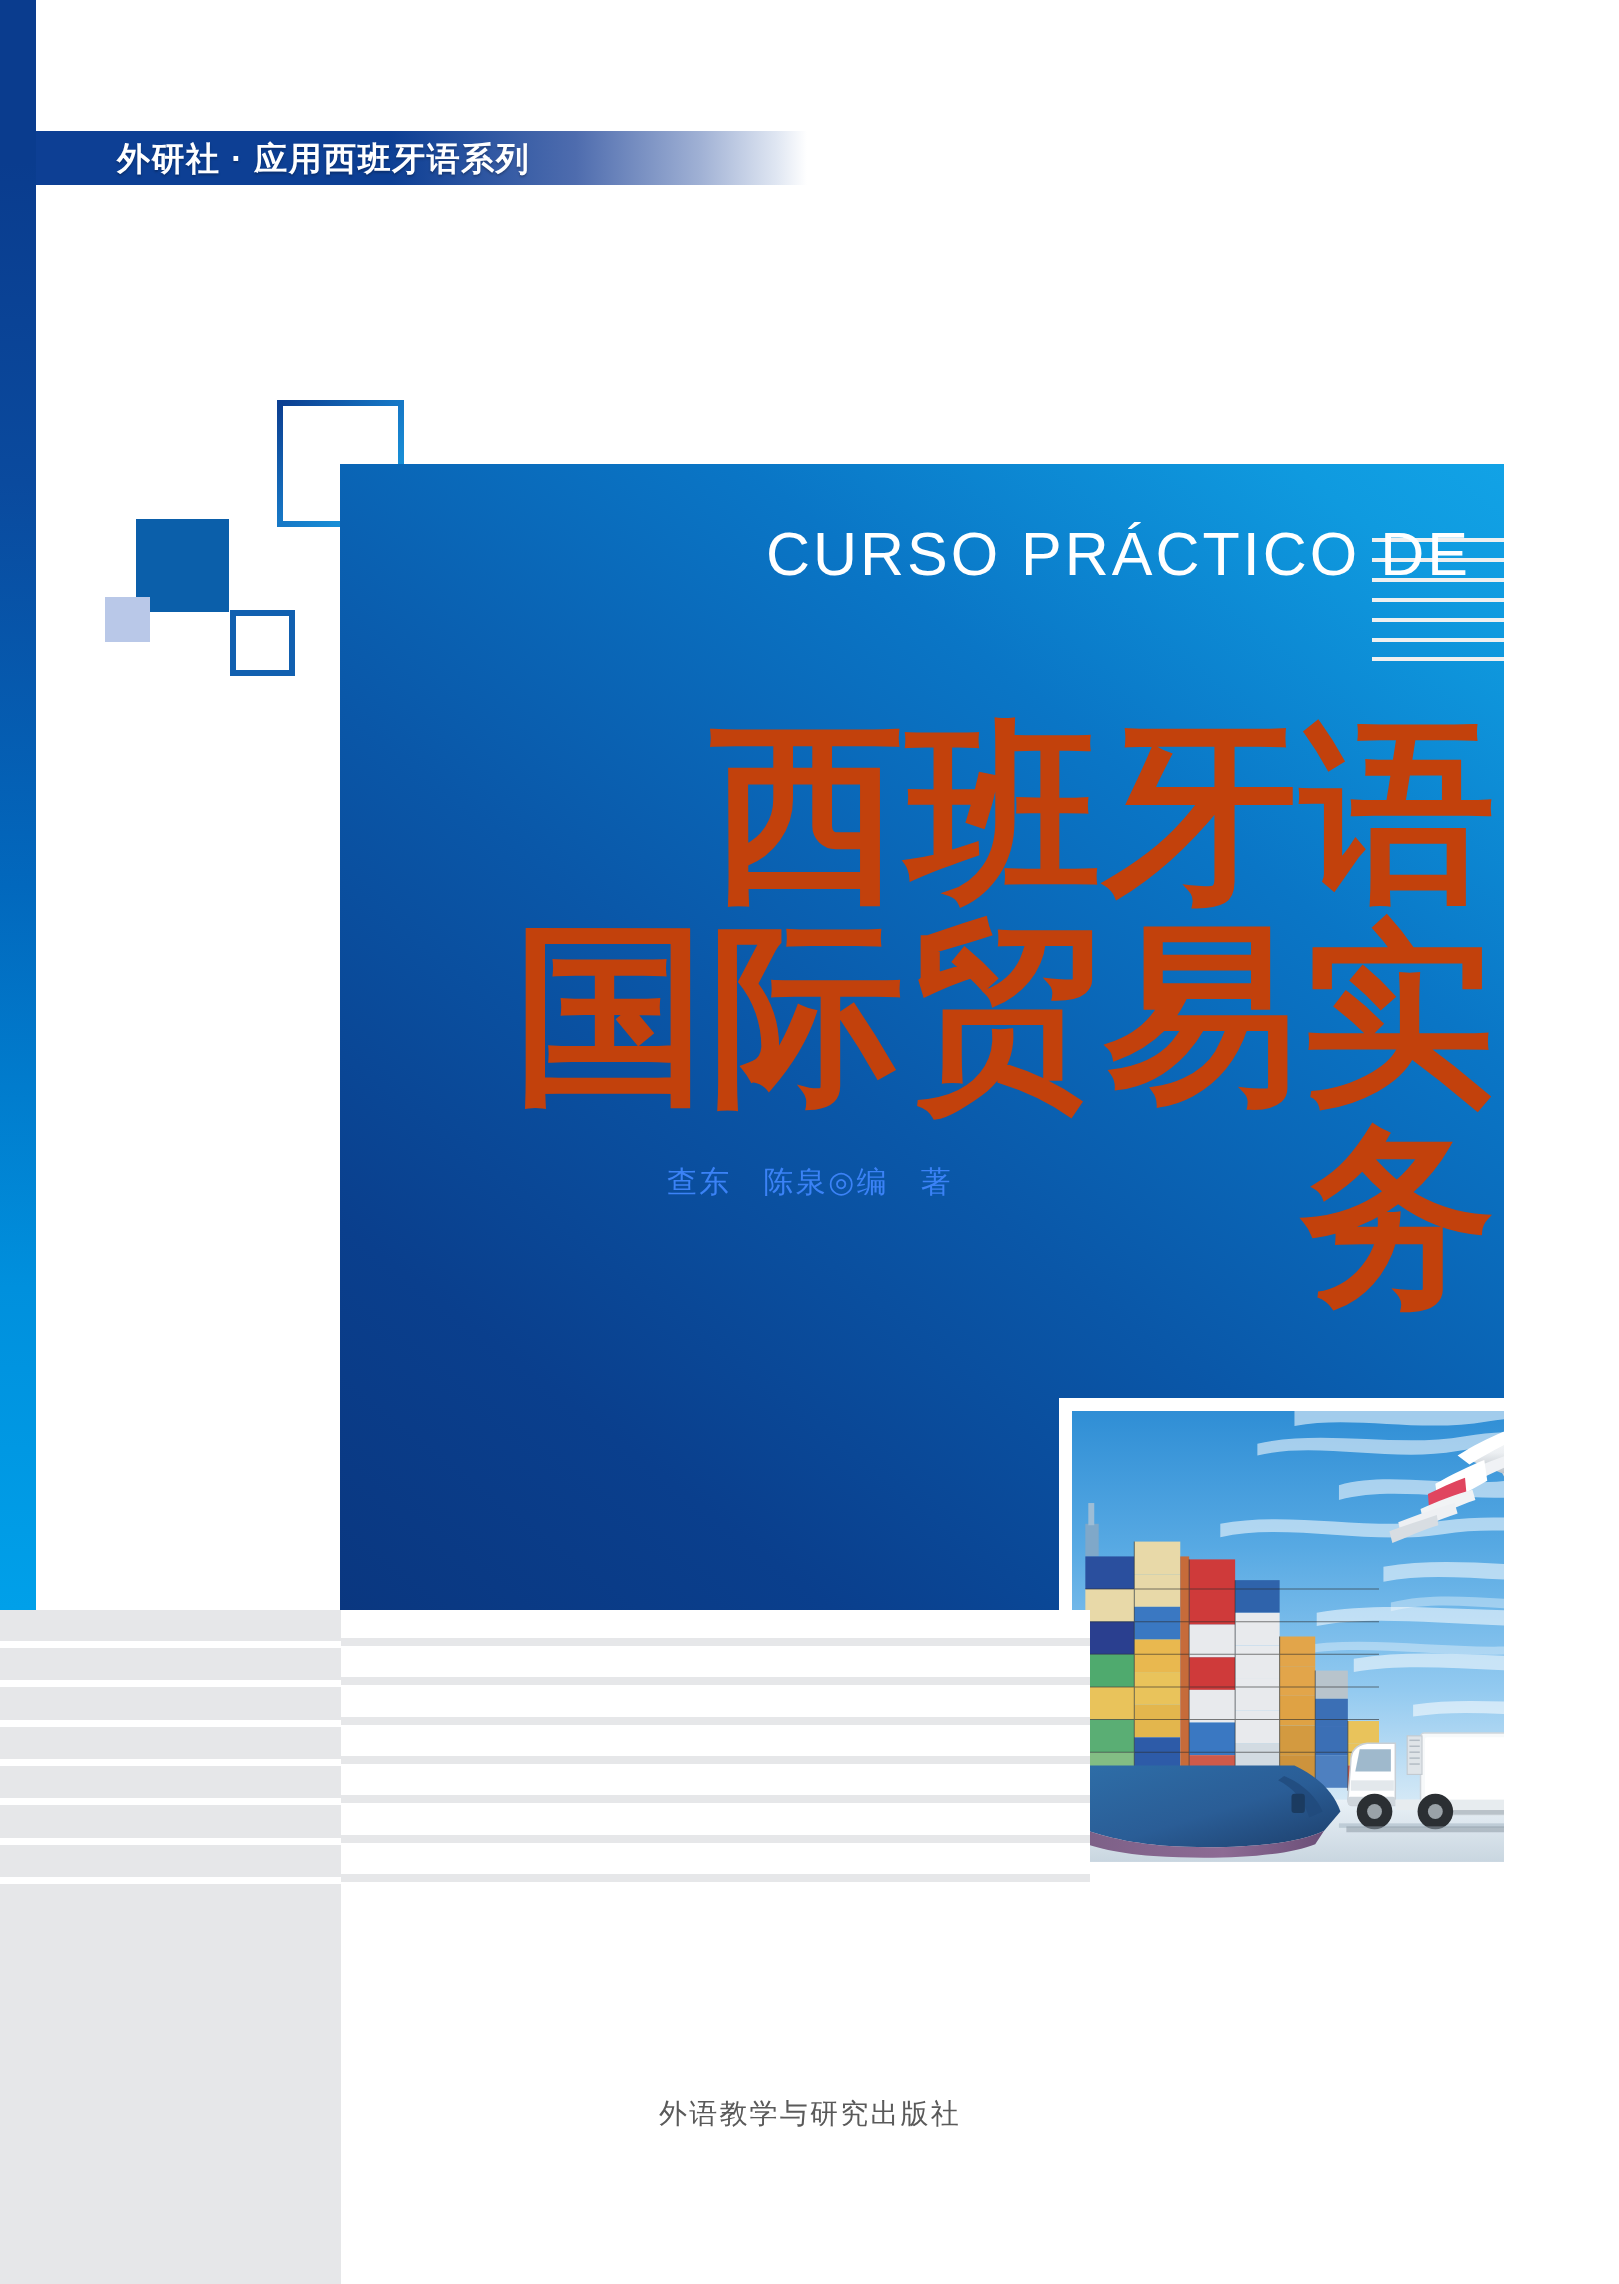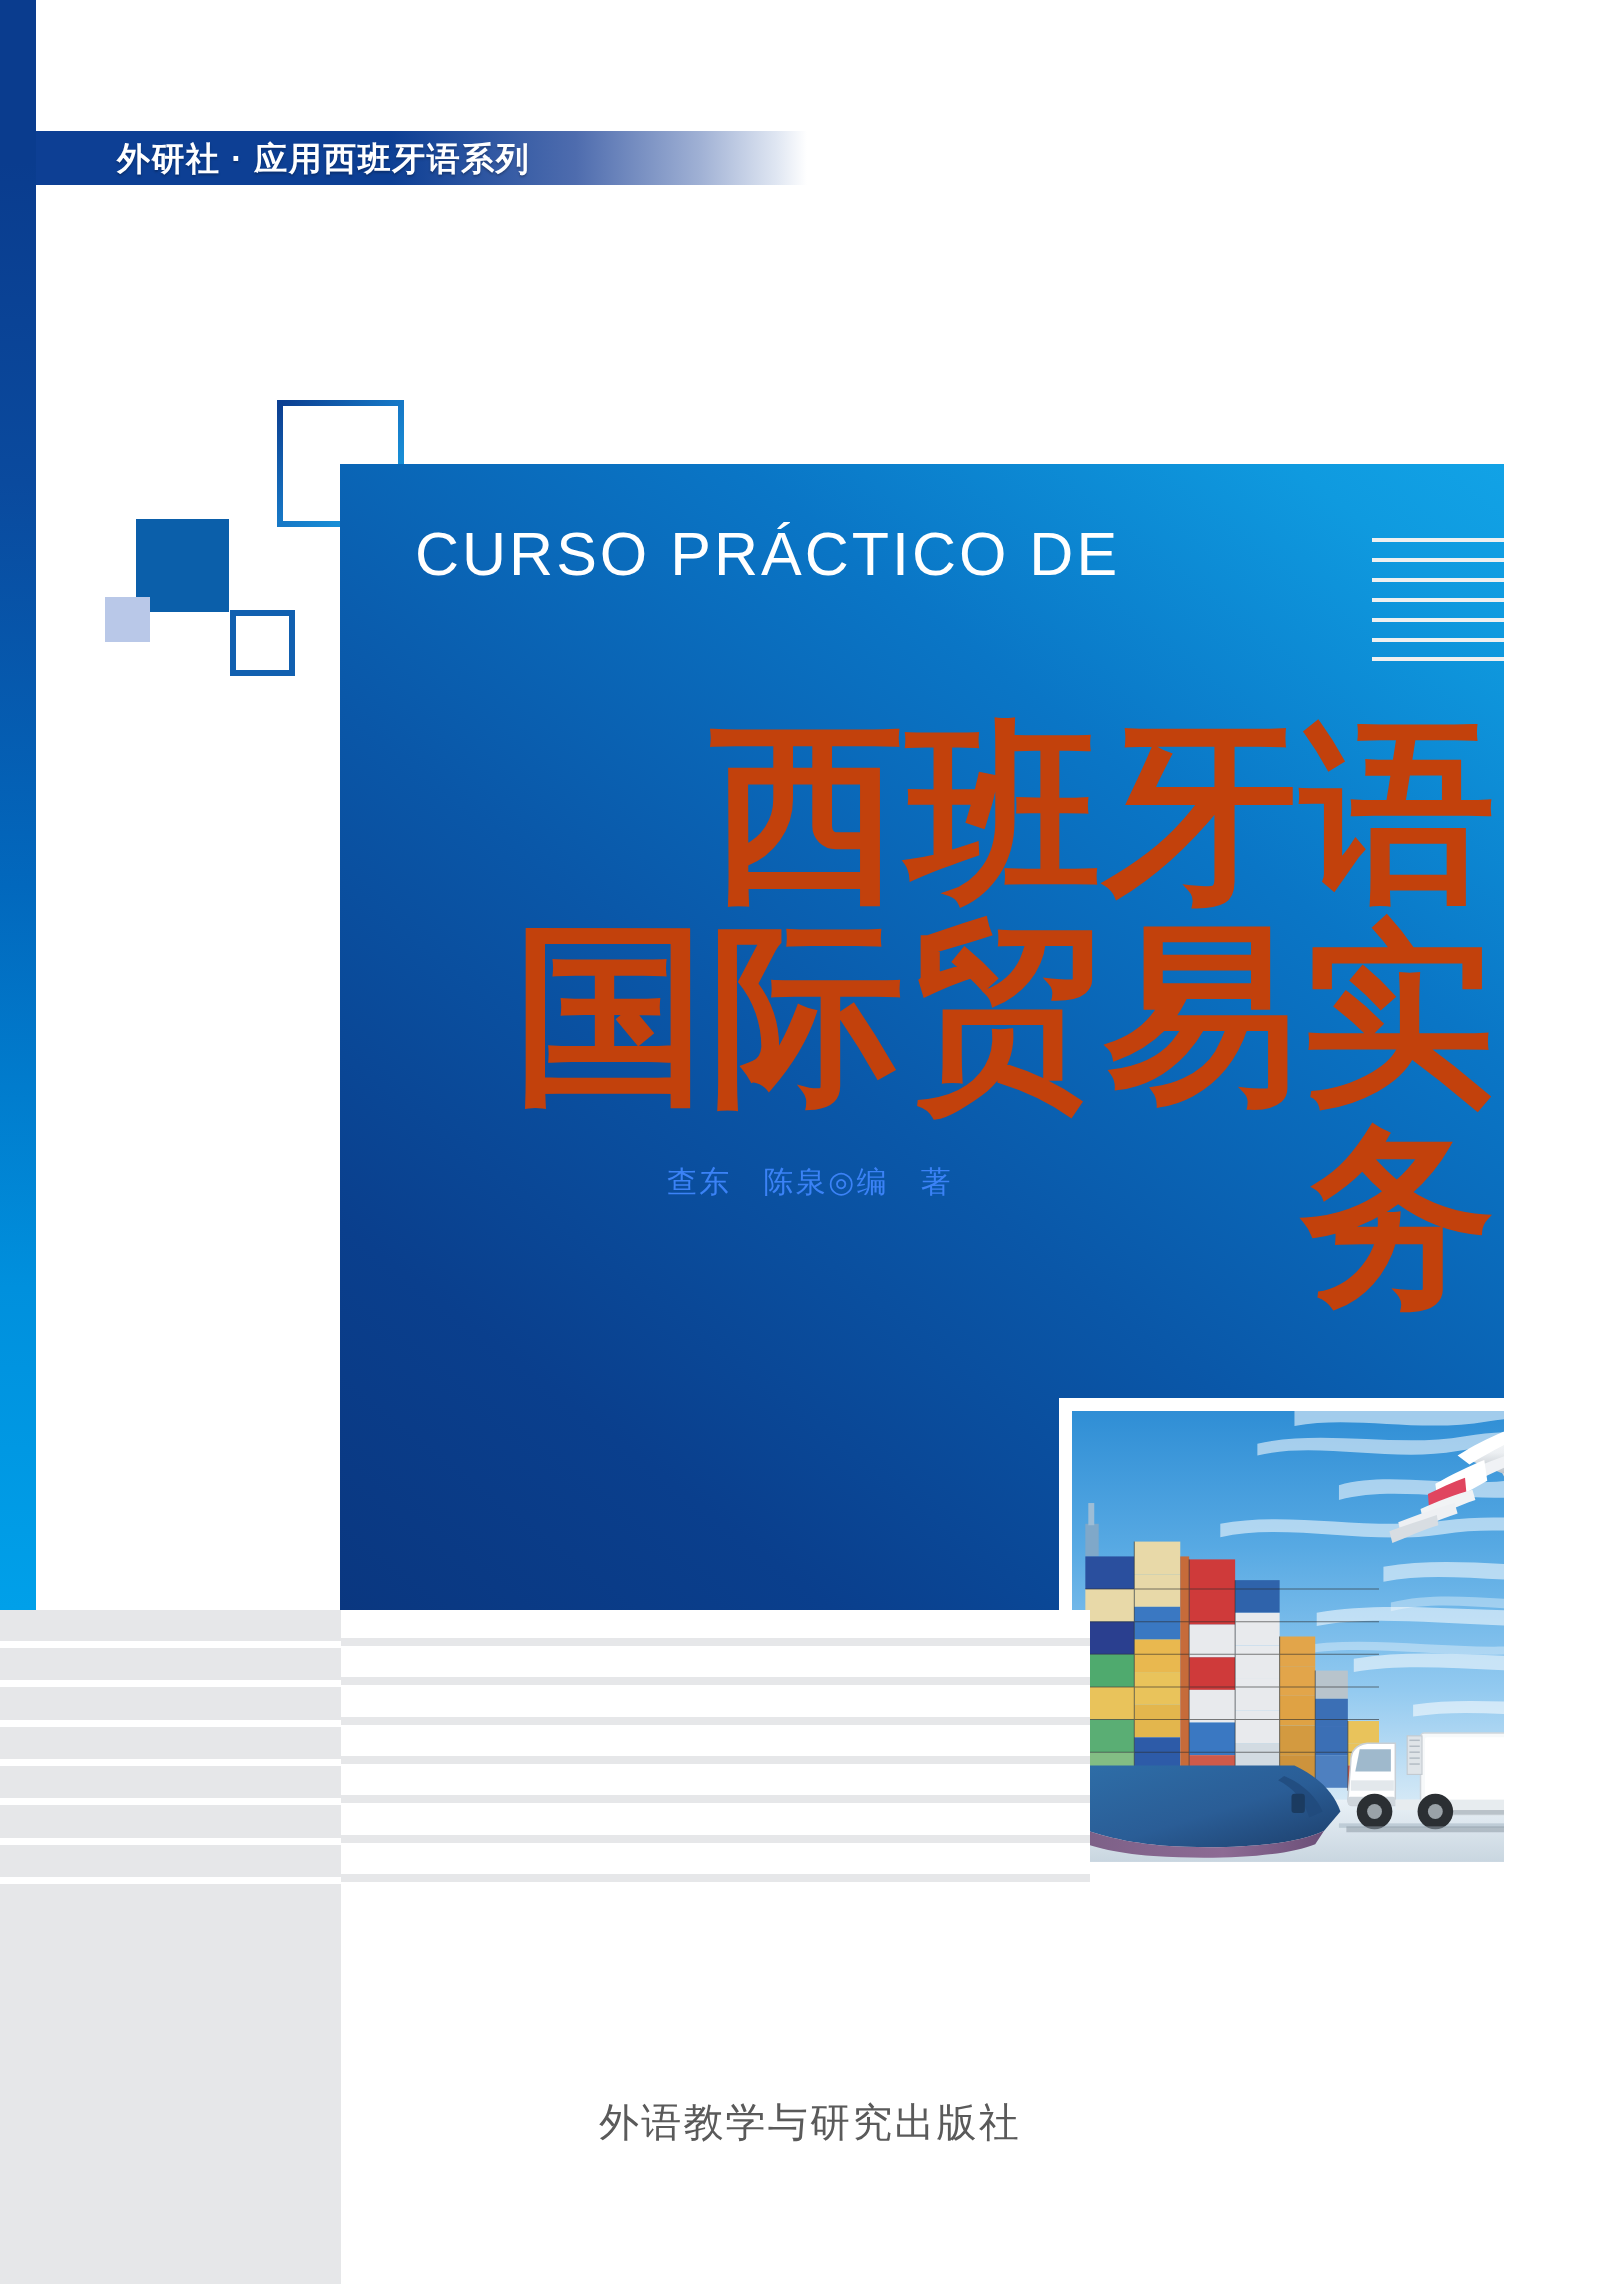--- a/index.html
+++ b/index.html
@@ -29,21 +29,21 @@
   
   .main-panel{position:absolute;left:340px;top:464px;width:1280px;height:1146px;
     background:linear-gradient(38deg,#0a3780 0%,#0a3f8d 18%,#0a57a8 42%,#0a76c6 68%,#0f9adf 88%,#13a7ea 100%);}
 
   
   .tr-lines{position:absolute;right:0px;top:538px;width:132px;height:122px;}
   .tr-lines i{position:absolute;left:0;right:0;height:3.7px;background:#f0f0f0;display:block;}
 
   
   .es-title{position:absolute;left:415px;top:519px;width:1056px;
-    color:#ffffff;text-align:left;font-size:61px;line-height:71px;font-weight:400;
+    color:#ffffff;text-align:right;font-size:61px;line-height:71px;font-weight:400;
     letter-spacing:3px;font-family:"Liberation Sans","DejaVu Sans",sans-serif;}
   .es-title span{display:block;}
 
   
   .zh-title{position:absolute;left:415px;top:712px;width:1101px;
     text-align:right;color:#c2410c;}
   .zh-title span{display:block;font-size:194px;line-height:202px;font-weight:bold;
     letter-spacing:3px;padding-right:18px;}
 
   
@@ -57,21 +57,21 @@
   .photo svg{display:block;}
 
   
   .grey-left{position:absolute;left:0;top:1610px;width:341px;height:674px;background:#e6e7e9;}
   .grey-left i{position:absolute;left:0;right:0;background:#ffffff;height:7.4px;display:block;}
   .grey-mid{position:absolute;left:341px;top:1610px;width:749px;height:311px;background:#ffffff;}
   .grey-mid i{position:absolute;left:0;right:0;background:#e6e7e9;height:8.2px;display:block;}
 
   
   .publisher{position:absolute;left:0;top:2095px;width:1620px;text-align:center;
-    color:#5a5a5a;font-size:40px;letter-spacing:2.2px;}
+    color:#5a5a5a;font-size:28px;letter-spacing:2.2px;}
 </style>
 </head>
 <body>
 
 <div id="cover">
 
   <div class="left-bar"></div>
 
   <div class="series-banner"></div>
   <div class="series-banner-text">外研社 · 应用西班牙语系列</div>

